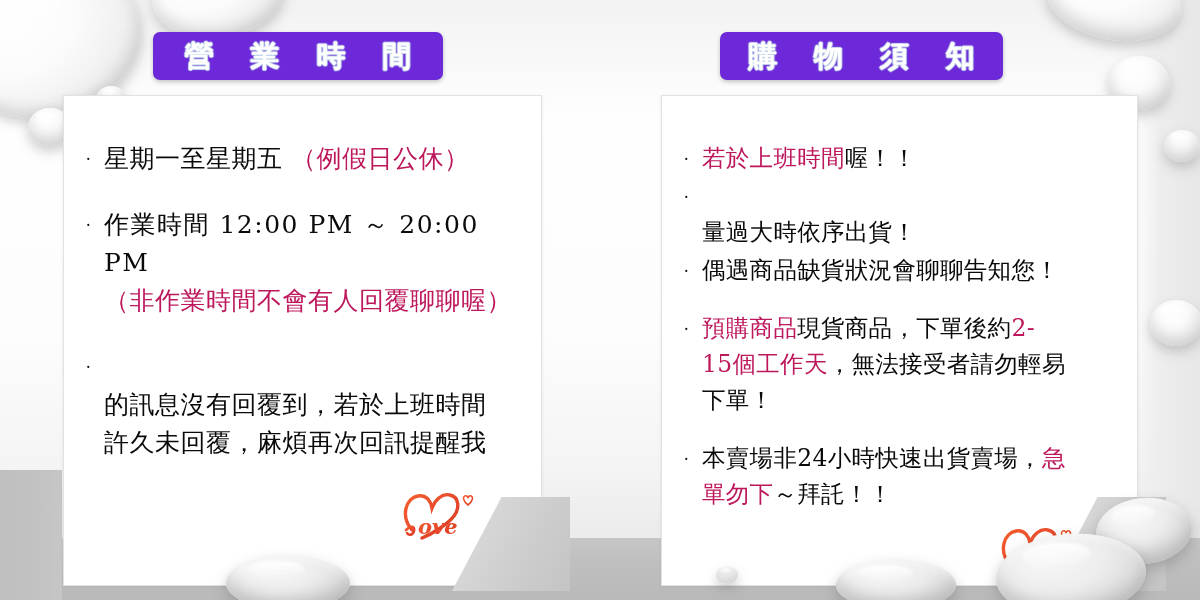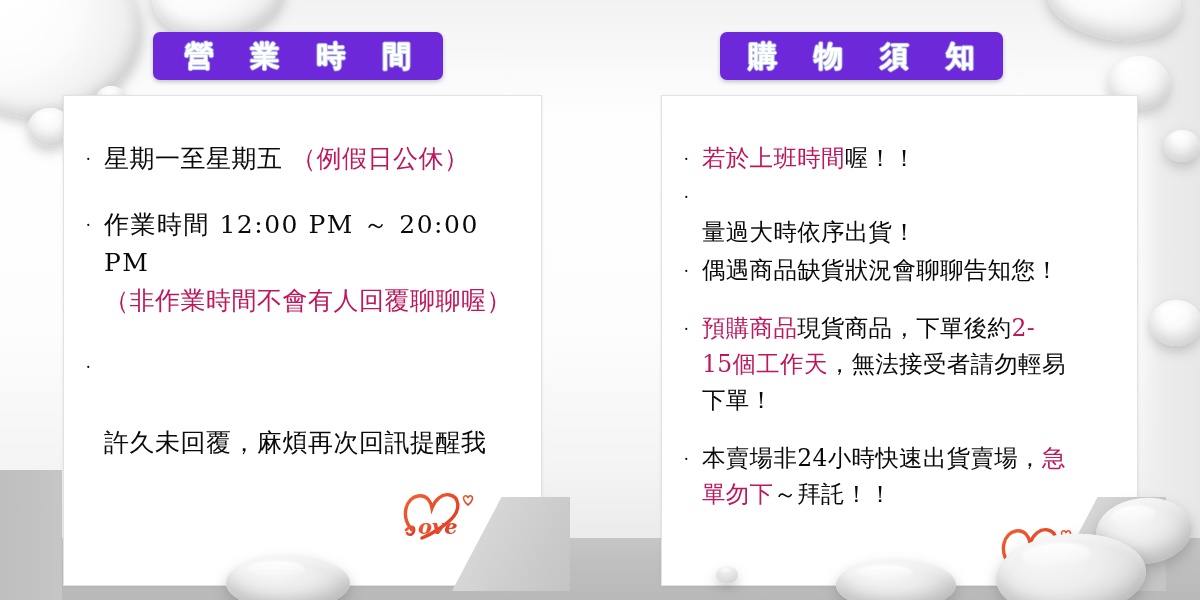--- a/index.html
+++ b/index.html
@@ -187,21 +187,21 @@
         <span class="bullet-body">
           <span class="mono">作業時間 12:00 PM ～ 20:00 PM</span><br>
           <span class="red">（非作業時間不會有人回覆聊聊喔）</span>
         </span>
       </div>
 
       <div class="bullet-row blk last">
         <span class="bullet-mark">‧</span>
         <span class="bullet-body">
           <br>
-          <br>
+          <span>的訊息沒有回覆到，若於上班時間</span><br>
           <span>許久未回覆，麻煩再次回訊提醒我</span><br>
         </span>
       </div>
 
     </div>
   </div>
 
   <div class="card" id="card-right">
     <div class="content">
 

